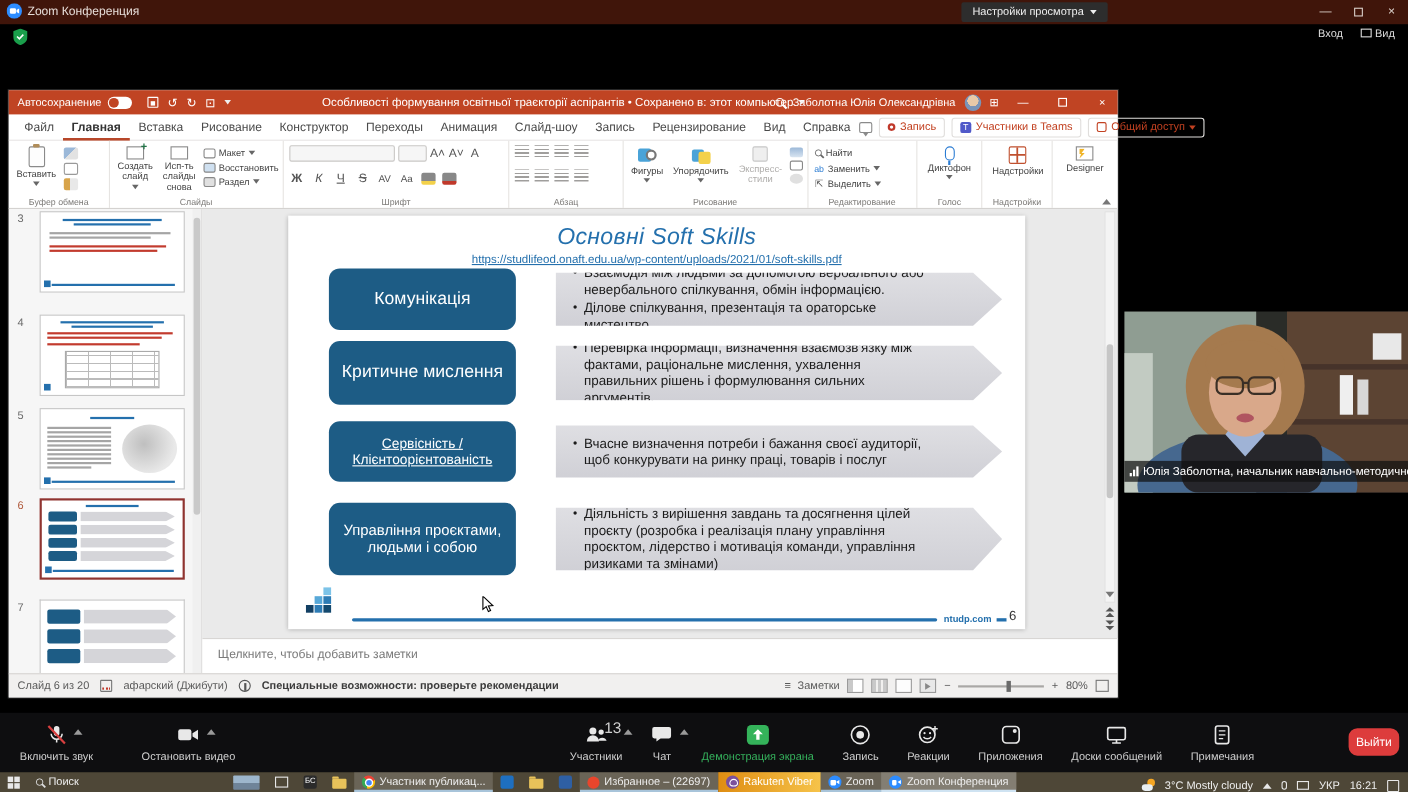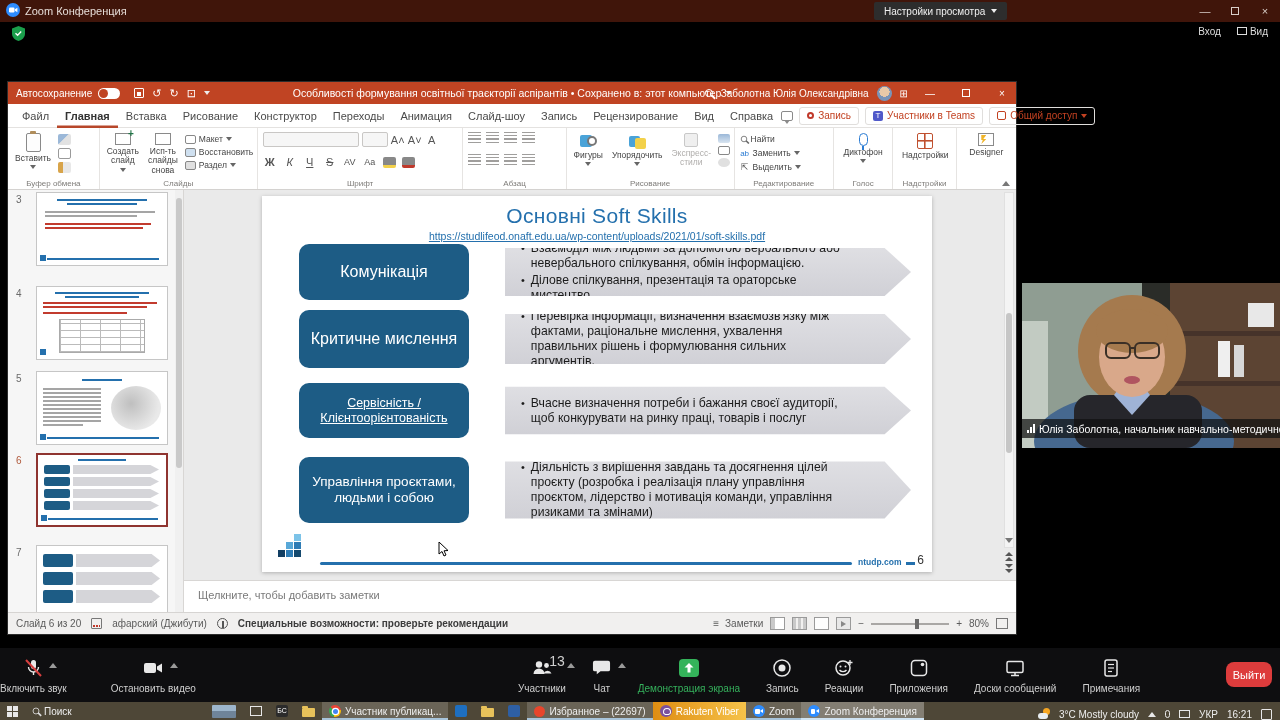--- a/index.html
+++ b/index.html
@@ -93,21 +93,21 @@
     repeating-linear-gradient(90deg,#bbb 0 1px,transparent 1px 20px)}
   .blob{position:absolute;background:radial-gradient(circle at 40% 40%,#bfbfbf,#e9e9e9 70%);border-radius:50%}
   .mbox{position:absolute;background:#1d5c85;border-radius:2px}
   .marr{position:absolute;background:#d5d5d9;clip-path:polygon(0 0,90% 0,100% 50%,90% 100%,0 100%)}
   .mfoot{position:absolute;left:10px;right:8px;bottom:5px;height:2px;background:#2470ad}
   .mlogo{position:absolute;left:3px;bottom:4px;width:6px;height:6px;background:#2470ad}
 
   
   .editor{position:absolute;left:176px;top:108px;width:832px;height:390px;background:#eaeaea}
   .slide{position:absolute;left:78px;top:6px;width:670px;height:376px;background:#fff;box-shadow:0 1px 4px rgba(0,0,0,.25)}
-  .s-title{position:absolute;top:8px;left:0;right:0;text-align:center;font-size:21px;color:#2470ad;letter-spacing:.3px}
+  .s-title{position:absolute;top:8px;left:0;right:0;text-align:center;font-size:21px;font-style:italic;color:#2470ad;letter-spacing:.3px}
   .s-link{position:absolute;top:34px;left:0;right:0;text-align:center;font-size:10.5px;color:#2470ad;text-decoration:underline}
   .srow{position:absolute;left:37px;width:612px}
   .sbox{position:absolute;left:0;top:0;bottom:0;width:170px;background:#1d5c85;border-radius:10px;color:#fff;display:flex;align-items:center;justify-content:center;text-align:center;padding:0 10px;line-height:1.15}
   .sarrow{position:absolute;left:206px;right:0;top:0;bottom:0;background:linear-gradient(180deg,#e0e0e4,#cfcfd5);clip-path:polygon(0 7%,93.5% 7%,100% 50%,93.5% 93%,0 93%);display:flex;flex-direction:column;justify-content:center;gap:2px;padding:4px 62px 4px 16px}
   .sbul{display:flex;gap:6px;font-size:12.2px;line-height:1.22;color:#1b1b1b}
   .sbul .dot{font-size:11px;line-height:1.35}
   .u{text-decoration:underline}
   .s-footline{position:absolute;left:58px;top:366px;width:532px;height:3px;background:#2470ad;border-radius:2px}
   .s-site{position:absolute;left:596px;top:361px;font-size:8.5px;font-weight:bold;color:#2470ad}
   .s-sitedash{position:absolute;left:644px;top:366px;width:9px;height:3px;background:#2470ad}
@@ -146,21 +146,21 @@
   .camlabel{position:absolute;left:0;right:0;bottom:10px;height:19px;background:rgba(16,16,16,.72);color:#fff;font-size:10.5px;display:flex;align-items:center;gap:4px;padding:0 5px;white-space:nowrap;overflow:hidden}
   .vol{display:flex;align-items:flex-end;gap:1px;height:9px}
   .vol i{width:2px;background:#fff;display:block}
 
   
   .ztb{position:absolute;left:0;top:648px;width:1280px;height:54px;background:#0e0e10;display:flex;align-items:center}
   .zbtn{display:flex;flex-direction:column;align-items:center;gap:4px;color:#cfcfcf;font-size:10px;position:relative;white-space:nowrap}
   .zico-row{position:relative;height:22px;display:flex;align-items:center}
   .chev{position:absolute;right:-14px;top:6px}
   .badge{position:absolute;top:-4px;right:-12px;font-size:14px;color:#cfcfcf}
-  .zleft{display:flex;gap:44px;margin-left:0}
+  .zleft{display:flex;gap:44px;margin-left:18px}
   .zcenter{position:absolute;left:518px;display:flex;gap:26px;align-items:flex-end}
   .share-label{color:#35b15c}
   .leave{position:absolute;right:8px;top:14px;width:46px;height:25px;background:#dd3c3c;color:#fff;font-size:11px;border-radius:8px;display:flex;align-items:center;justify-content:center}
 
   
   .tb{position:absolute;left:0;top:702px;width:1280px;height:18px;background:#4e4737;display:flex;align-items:flex-end;color:#eee;font-size:10px}
   .tbi{height:18px;display:flex;align-items:center;justify-content:center;padding:0 7px;gap:4px;white-space:nowrap}
   .tbi.hl{background:rgba(255,255,255,.16);box-shadow:inset 0 -2px 0 #a8c4da}
   .tbi.active{background:rgba(255,255,255,.30);box-shadow:inset 0 -2px 0 #cfe3f2}
   .tbi.viber{background:linear-gradient(90deg,#df8d12,#f6c34a);box-shadow:none;color:#fff}

